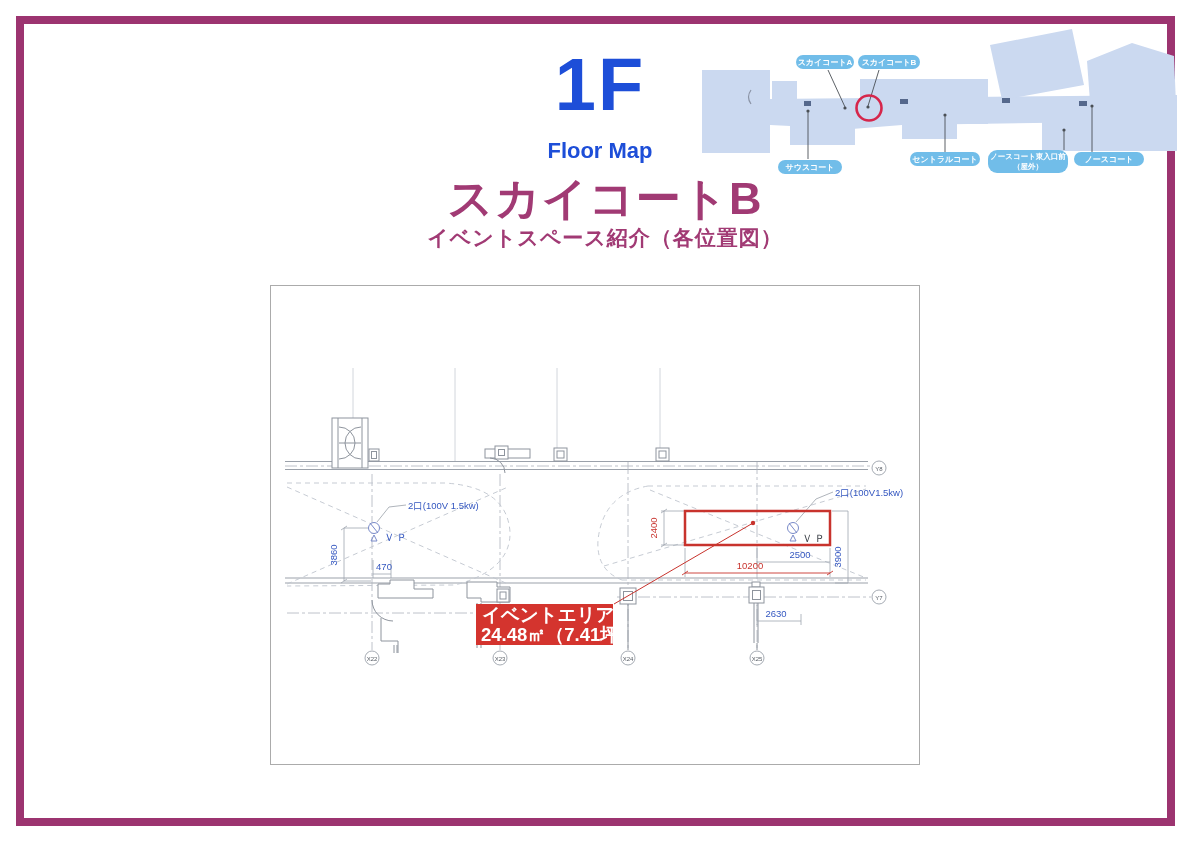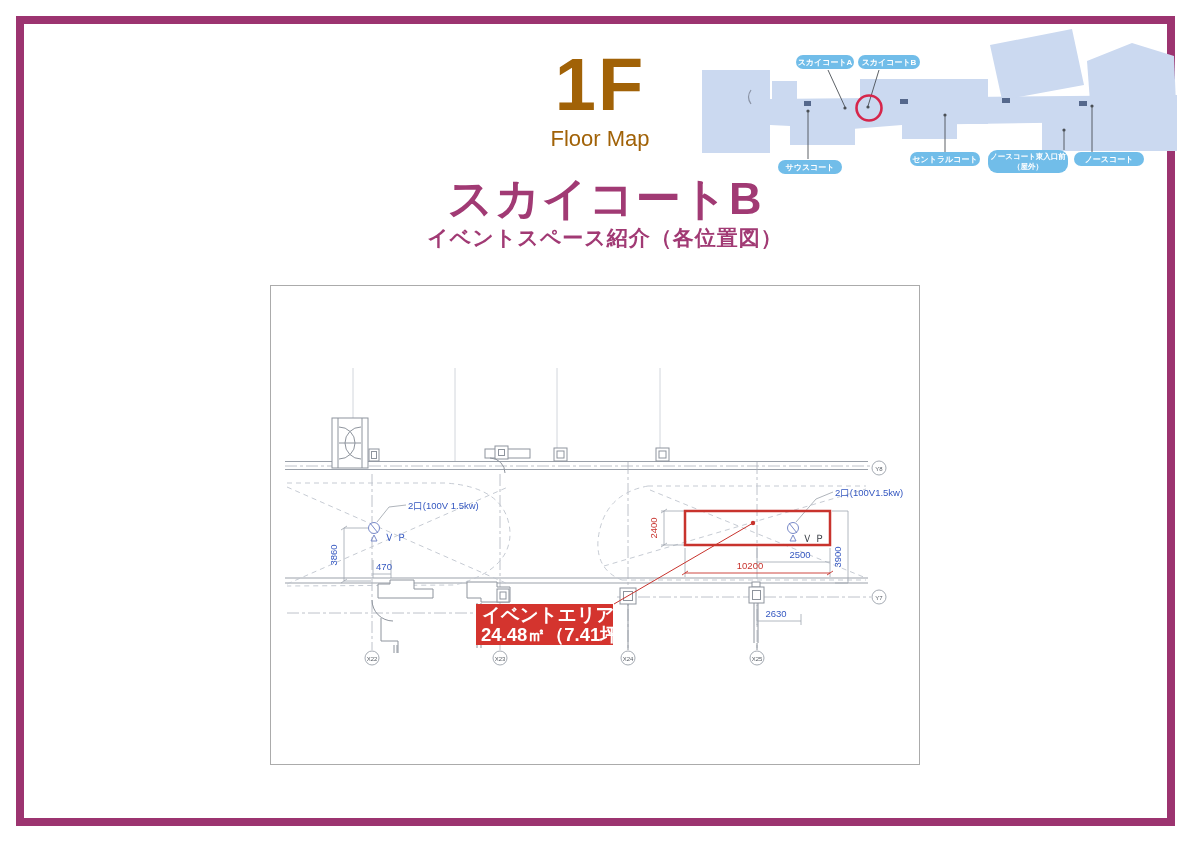--- a/index.html
+++ b/index.html
@@ -5,24 +5,24 @@
   html,body{margin:0;padding:0;background:#ffffff;}
   .page{
     position:relative;width:1191px;height:842px;background:#ffffff;
     font-family:"Liberation Sans","DejaVu Sans",sans-serif;overflow:hidden;
   }
   .frame{
     position:absolute;left:16px;top:16px;right:16px;bottom:16px;
     border:8px solid #9C3470;pointer-events:none;
   }
   .header{
-    position:absolute;left:500px;top:48px;width:200px;text-align:center;color:#a16207;
+    position:absolute;left:500px;top:48px;width:200px;text-align:center;color:#1d4ed8;
   }
   .floor-num{font-size:74px;font-weight:bold;line-height:1;letter-spacing:2px;}
-  .floor-cap{font-size:22px;font-weight:normal;margin-top:4px;}
+  .floor-cap{font-size:22px;font-weight:bold;margin-top:16px;}
   .titleblock{
     position:absolute;left:355px;top:174px;width:500px;text-align:center;color:#A13A74;
   }
   .title-main{font-size:45px;font-weight:bold;line-height:1.1;letter-spacing:1px;}
   .title-sub{font-size:21px;font-weight:bold;margin-top:0;letter-spacing:1px;}
   .minimap{position:absolute;left:695px;top:25px;}
   .plan{
     position:absolute;left:270px;top:285px;width:650px;height:480px;
     border:1px solid #ABABAB;box-sizing:border-box;background:#ffffff;
   }

